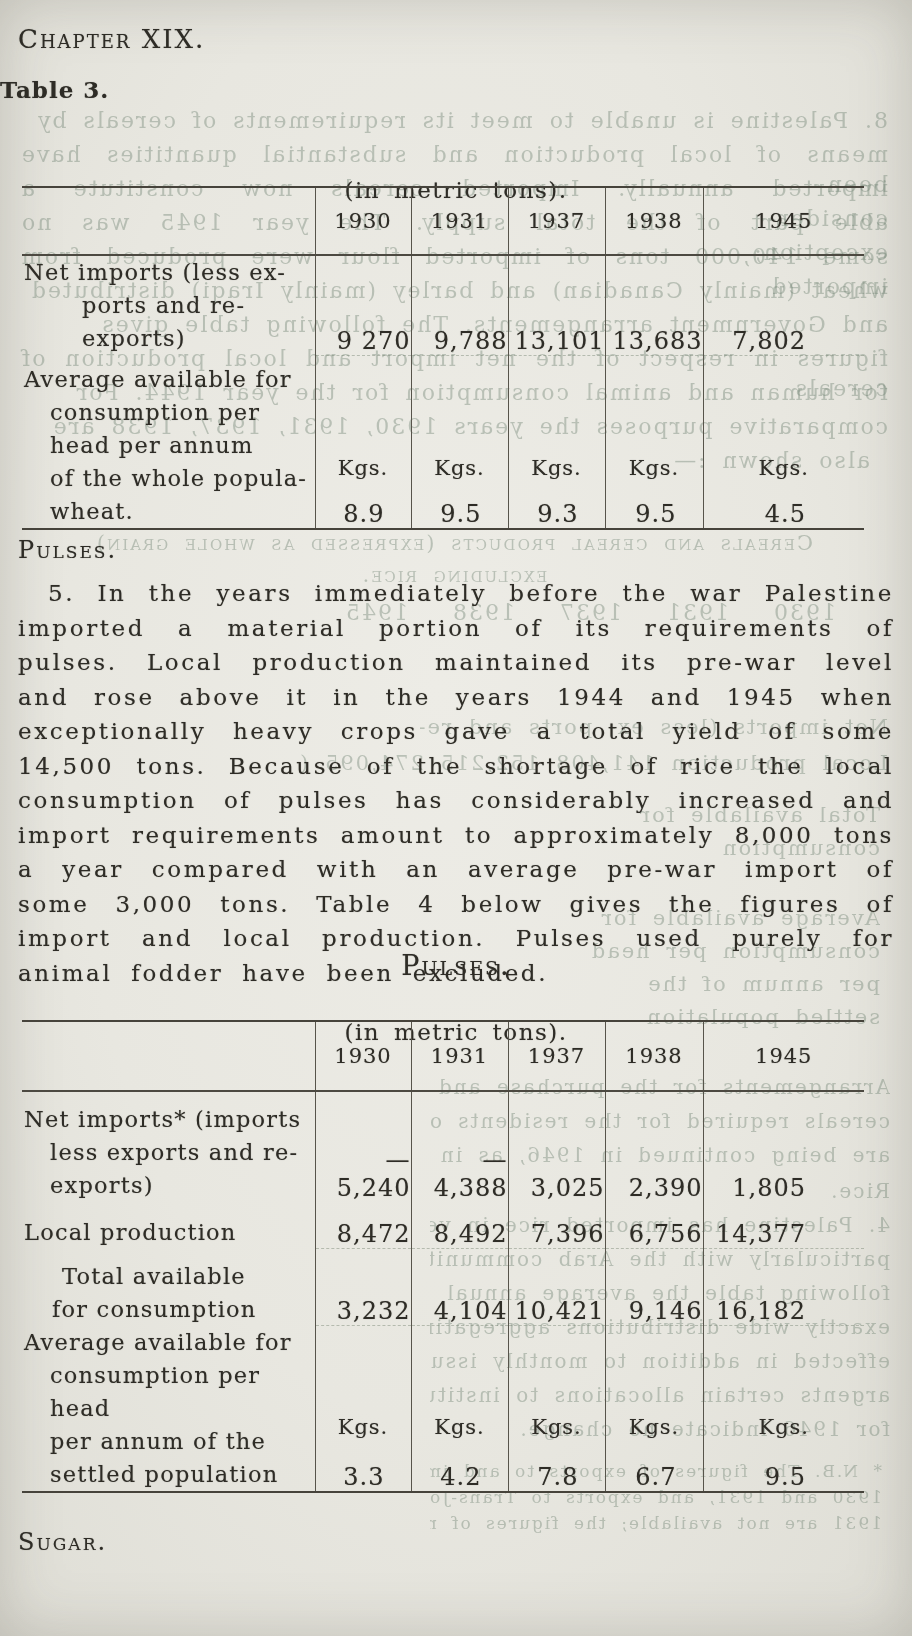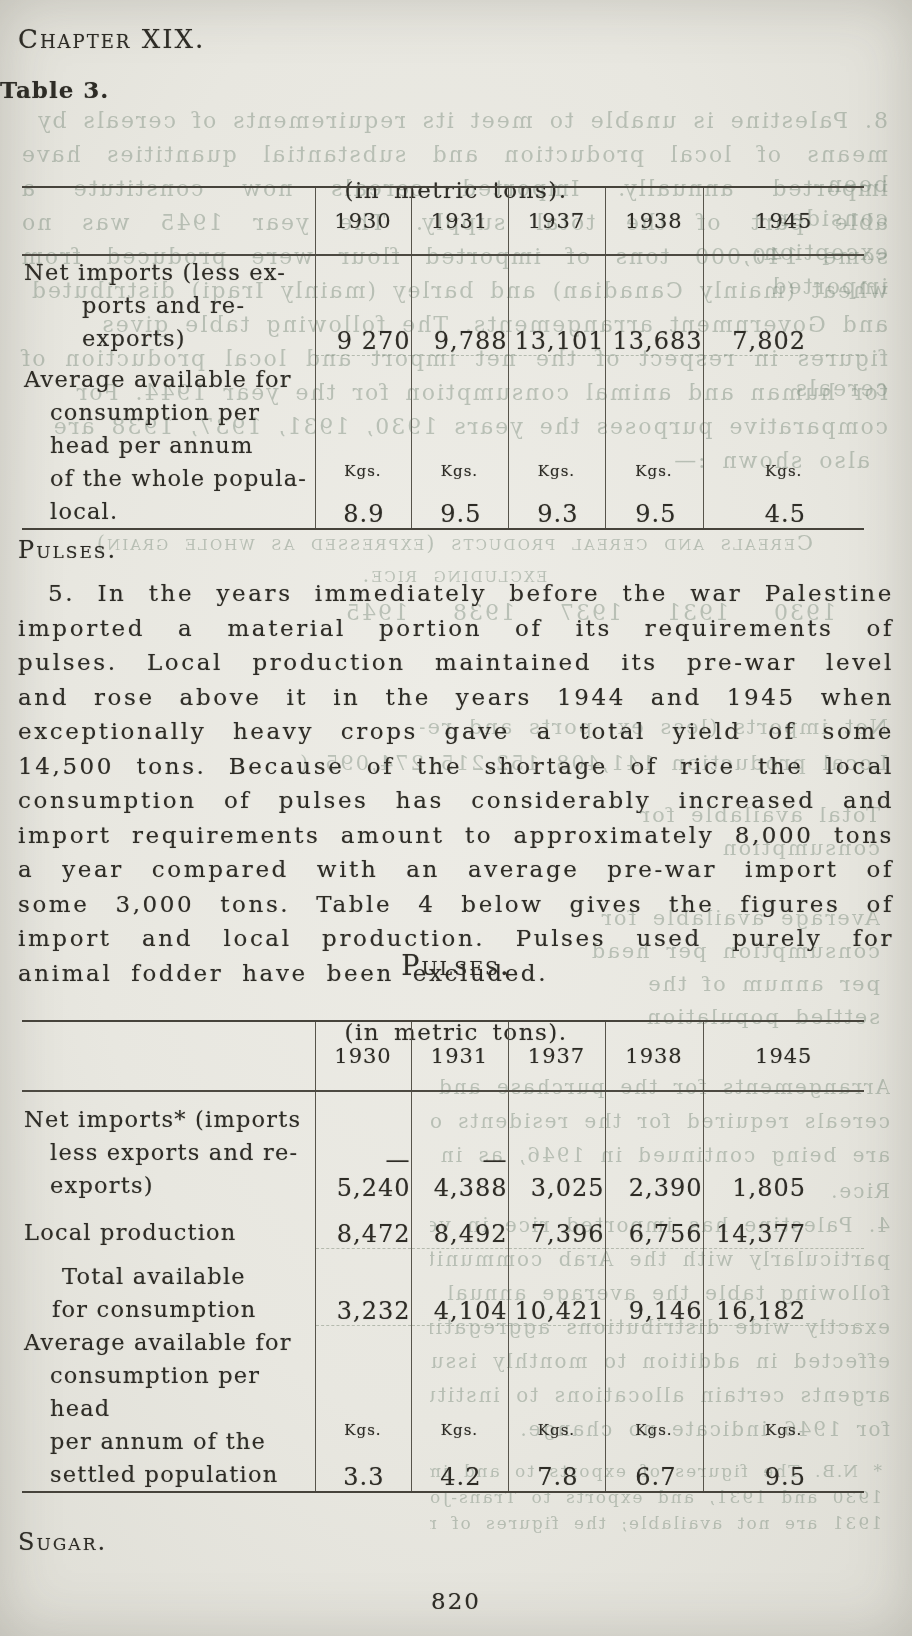--- a/index.html
+++ b/index.html
@@ -50,21 +50,21 @@
   }
   .dtable td{ padding:0; vertical-align:bottom; }
   .dtable .yrow td{ vertical-align:middle; border-bottom:2px solid #4c4941; }
   .dtable td.v{ border-left:1.4px solid #57544b; }
   .yr{ text-align:center; font-size:21px; letter-spacing:1px; }
   .lbl{ font-size:22.5px; line-height:33px; letter-spacing:1.2px; padding-bottom:12px; }
   .lbl .li{ padding-left:2px; }
   .num{ text-align:right; font-size:24px; letter-spacing:1px; padding-right:14px; padding-bottom:12px; }
   td.c5.num, td.c5 .num2{ padding-right:58px; }
   .kg{ padding-bottom:14px; }
-  .kg .unit{ text-align:center; font-size:15px; letter-spacing:1px; }
+  .kg .unit{ text-align:center; font-size:21px; letter-spacing:1px; }
   .kg .num2{ text-align:right; font-size:24px; letter-spacing:1px; padding-right:26px; }
   
   .ghost-top td.v{ border-top:1px dashed rgba(118,130,114,.45); }
 
   
   #table3 .yrow td{ height:66px; }
   #table3 .r1 td{ height:90px; }
   #table3 .r2 td{ height:172px; }
   #table3 .r1 .ind{ padding-left:60px; }
   #table3 .r2 .ind{ padding-left:28px; }
@@ -163,21 +163,21 @@
           <td class="v num">13,101</td>
           <td class="v num">13,683</td>
           <td class="v num c5">7,802</td>
         </tr>
         <tr class="r2 ghost-top">
           <td class="lbl">
             <div class="li">Average available for</div>
             <div class="li ind">consumption per</div>
             <div class="li ind">head per annum</div>
             <div class="li ind">of the whole popula-</div>
-            <div class="li ind">local.</div>
+            <div class="li ind">wheat.</div>
           </td>
           <td class="v kg">
             <div class="unit">Kgs.</div>
             <div class="num2">8.9</div>
           </td>
           <td class="v kg">
             <div class="unit">Kgs.</div>
             <div class="num2">9.5</div>
           </td>
           <td class="v kg">
@@ -281,16 +281,15 @@
             <div class="unit">Kgs.</div>
             <div class="num2">9.5</div>
           </td>
         </tr>
       </tbody>
     </table>
 
     <div class="abs sect ink" style="top:1528px; left:18px;">Sugar.</div>
 
 
-    <div class="abs pageno ink" style="top:1588px;">820</div>
 
   </div>
 </div>
 
 </body></html>

